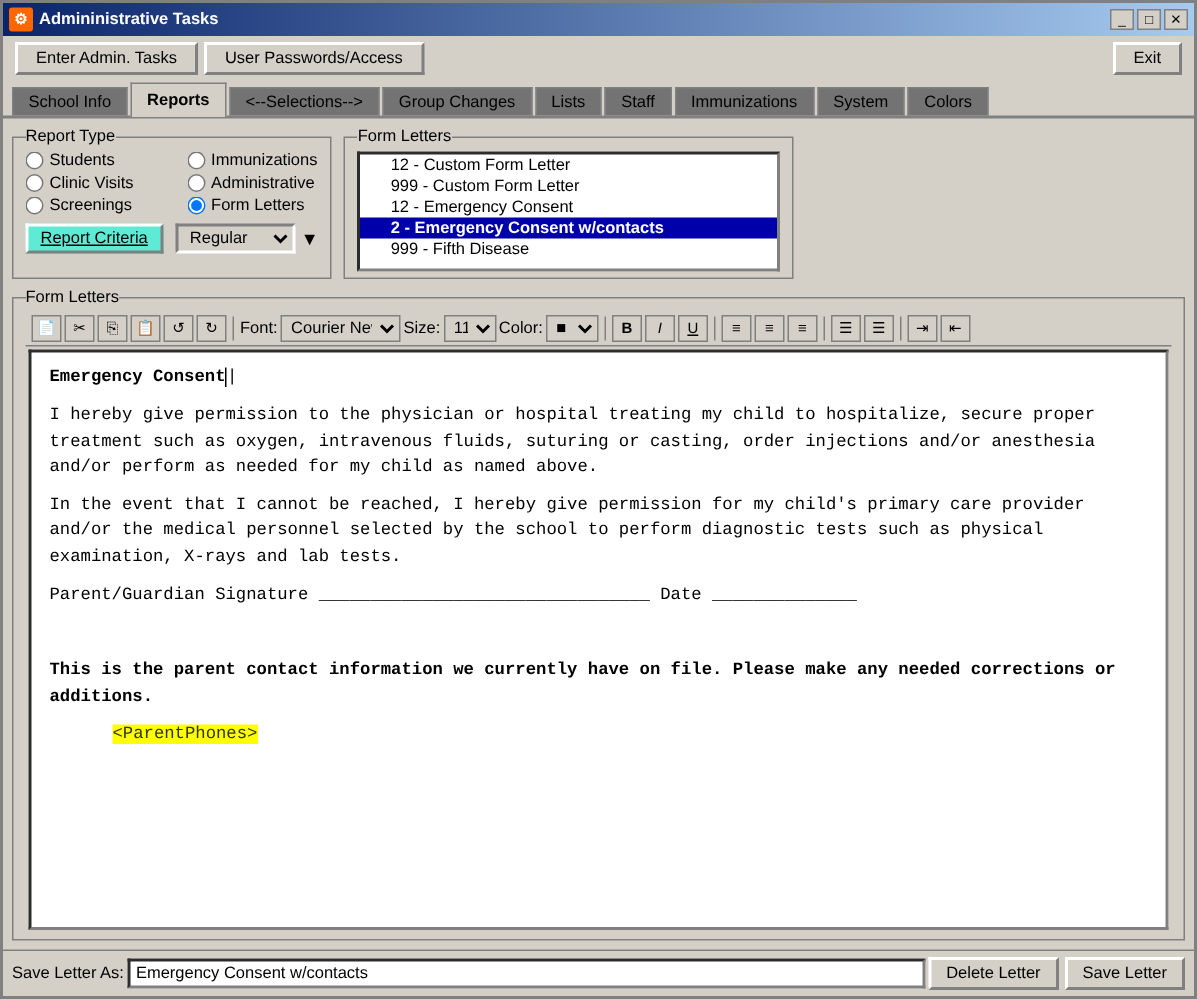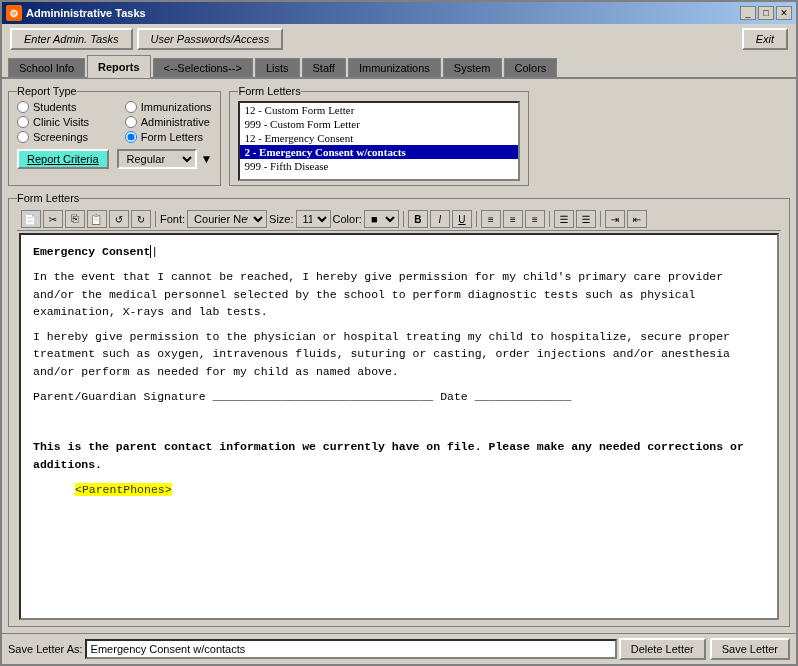--- a/index.html
+++ b/index.html
@@ -69,21 +69,20 @@
       background: #d4d0c8;
     }
     .toolbar-btn {
       padding: 3px 12px;
       background: #d4d0c8;
       border: 2px solid;
       border-color: #ffffff #808080 #808080 #ffffff;
       font-size: 11px;
       cursor: pointer;
       font-family: inherit;
-      font-style: italic;
     }
     .tabs-container {
       display: flex;
       align-items: flex-end;
       padding: 0 6px;
       background: #d4d0c8;
       border-bottom: 2px solid #808080;
     }
     .tab {
       padding: 3px 10px;
@@ -159,24 +158,23 @@
       gap: 8px;
     }
     .form-letters-list-inner {
       background: white;
       border: 2px inset #808080;
       height: 80px;
       overflow-y: auto;
       font-size: 11px;
     }
     .fl-item {
-      padding: 1px 4px;
+      padding: 1px 20px;
       cursor: pointer;
       white-space: nowrap;
-      font-family: Liberation Serif, serif;
     }
     .fl-item.selected {
       background: #0000aa;
       color: white;
       font-weight: bold;
     }
     .editor-toolbar {
       display: flex;
       align-items: center;
       gap: 2px;
@@ -311,20 +309,23 @@
 
   <div class="tabs-container">
     <div class="tab">
       <span>School Info</span>
     </div>
     <div class="tab active">
       <span>Reports</span>
     </div>
     <div class="tab">
       <span>&lt;--Selections--&gt;</span>
+    </div>
+    <div class="tab">
+      <span>Group Changes</span>
     </div>
     <div class="tab">
       <span>Lists</span>
     </div>
     <div class="tab">
       <span>Staff</span>
     </div>
     <div class="tab">
       <span>Immunizations</span>
     </div>
@@ -433,22 +434,22 @@
         <div class="ed-separator"></div>
         <button class="ed-btn">☰</button>
         <button class="ed-btn">☰</button>
         <div class="ed-separator"></div>
         <button class="ed-btn">⇥</button>
         <button class="ed-btn">⇤</button>
       </div>
 
       <div class="editor-area" contenteditable="false" style="">
         <p><span class="bold-text">Emergency Consent</span><span class="cursor-line">|</span></p>
+        <p>I hereby give permission to the physician or hospital treating my child to hospitalize, secure proper treatment such as oxygen, intravenous fluids, suturing or casting, order injections and/or anesthesia and/or perform as needed for my child as named above.</p>
         <p>In the event that I cannot be reached, I hereby give permission for my child's primary care provider and/or the medical personnel selected by the school to perform diagnostic tests such as physical examination, X-rays and lab tests.</p>
-        <p>I hereby give permission to the physician or hospital treating my child to hospitalize, secure proper treatment such as oxygen, intravenous fluids, suturing or casting, order injections and/or anesthesia and/or perform as needed for my child as named above.</p>
         <p>Parent/Guardian Signature ________________________________  Date ______________</p>
         <p>&nbsp;</p>
         <p><span class="bold-text">This is the parent contact information we currently have on file.  Please make any needed corrections or additions.</span></p>
         <p><span class="parent-phones">&lt;ParentPhones&gt;</span></p>
       </div>
     </fieldset>
   </div>
 
   <div class="bottom-bar">
     <span class="save-letter-label">Save Letter As:</span>

